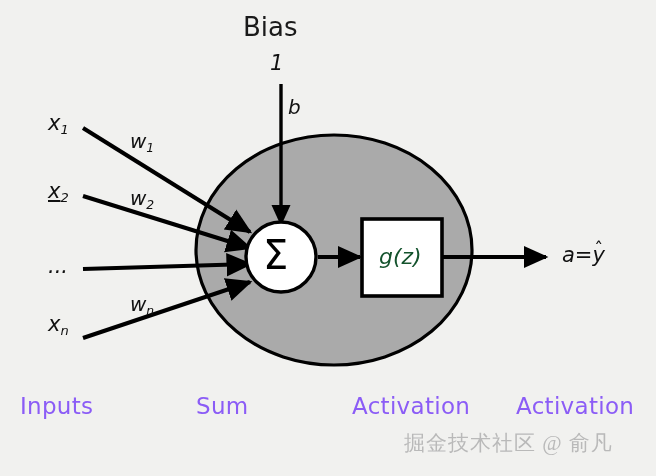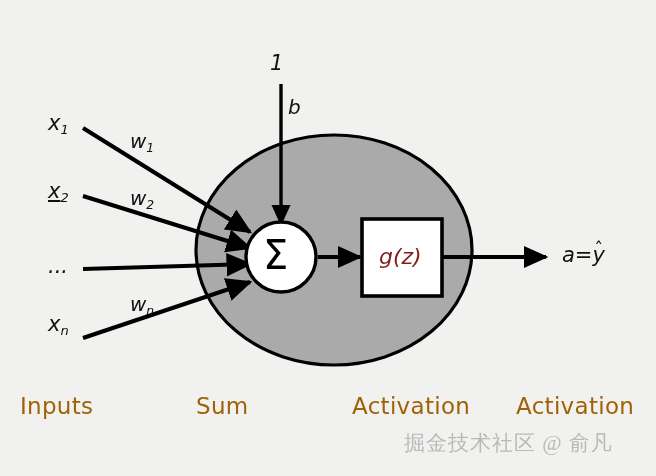--- a/index.html
+++ b/index.html
@@ -32,21 +32,21 @@
   .lbl sub {
     font-size: 0.62em;
     vertical-align: baseline;
     position: relative;
     top: 0.30em;
   }
   .section-label {
     font-size: 23px;
     letter-spacing: 0.3px;
     line-height: 1.18;
-    color: #a16207;
+    color: #8b5cf6;
   }
   .var-label {
     font-size: 21px;
     font-style: italic;
     color: #111111;
   }
   .weight-label {
     font-size: 20px;
     font-style: italic;
     color: #111111;
@@ -55,21 +55,21 @@
     font-size: 26px;
     color: #1a1a1a;
   }
   .node-glyph {
     font-size: 40px;
     color: #000000;
   }
   .box-label {
     font-size: 22px;
     font-style: italic;
-    color: #7f1d1d;
+    color: #14532d;
   }
   .watermark {
     position: absolute;
     font-size: 21px;
     color: #b9b9b9;
     white-space: nowrap;
     font-family: Liberation Serif, serif;
     letter-spacing: 1px;
   }
   .hat-wrap {
@@ -111,20 +111,21 @@
 
     <circle cx="281" cy="257" r="35" fill="#ffffff" stroke="#000000" stroke-width="3.4"></circle>
 
     <line x1="318" y1="257" x2="360" y2="257" stroke="#000000" stroke-width="4" marker-end="url(#arrowheadbig)"></line>
 
     <rect x="362" y="219" width="80" height="77" fill="#ffffff" stroke="#000000" stroke-width="3.6"></rect>
 
     <line x1="442" y1="257" x2="546" y2="257" stroke="#000000" stroke-width="4" marker-end="url(#arrowheadbig)"></line>
   </svg>
 
+  <div class="lbl title-label" style="left:243px; top:14px;">Bias</div>
 
   <div class="lbl var-label" style="left:270px; top:53px;">1</div>
 
   <div class="lbl weight-label" style="left:288px; top:97px;">b</div>
 
   <div class="lbl var-label" style="left:48px; top:113px;">
     <span>x</span><sub>1</sub>
   </div>
   <div class="lbl var-label" style="left:48px; top:181px;text-decoration:underline;">
     <span>x</span><sub>2</sub>

